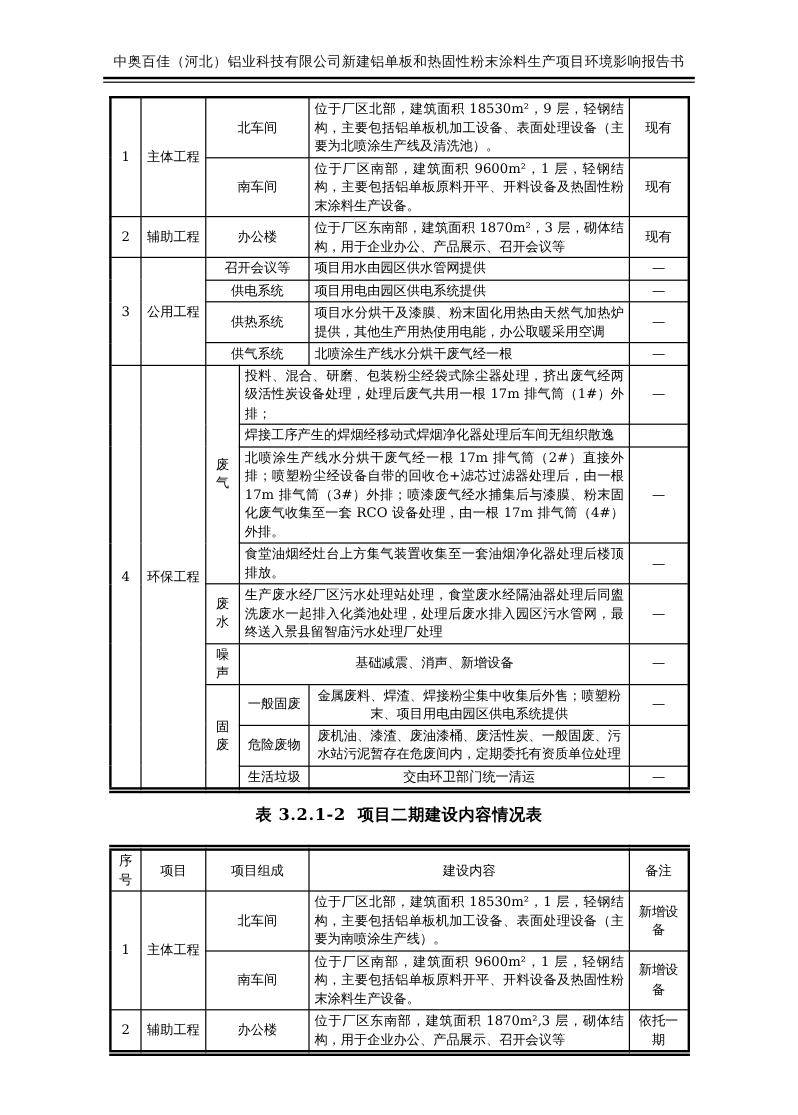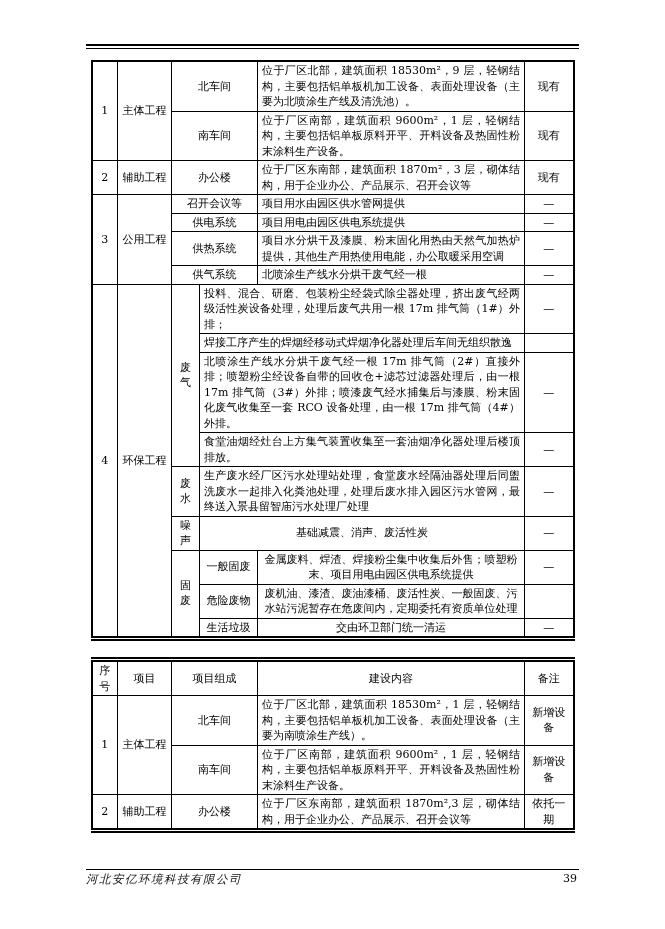--- a/index.html
+++ b/index.html
@@ -66,20 +66,21 @@
   .footer-company{
     font-style:italic;font-size:11.5px;letter-spacing:1.5px;color:#111;
   }
   .footer-page{font-size:11px;padding-right:2px;}
 </style>
 </head>
 <body>
 
 <div class="page">
 
+  <div class="doc-header">中奥百佳（河北）铝业科技有限公司新建铝单板和热固性粉末涂料生产项目环境影响报告书</div>
   <div class="header-rule"></div>
 
   <table class="t1">
     <colgroup>
       <col style="width:26px">
         <col style="width:54px">
         <col style="width:28px">
       <col style="width:58px">
         <col style="width:267px">
         <col style="width:49px">
@@ -145,21 +146,21 @@
         <td colspan="2" class="content">食堂油烟经灶台上方集气装置收集至一套油烟净化器处理后楼顶排放。</td>
         <td>—</td>
       </tr>
       <tr>
         <td>废水</td>
         <td colspan="2" class="content">生产废水经厂区污水处理站处理，食堂废水经隔油器处理后同盥洗废水一起排入化粪池处理，处理后废水排入园区污水管网，最终送入景县留智庙污水处理厂处理</td>
         <td>—</td>
       </tr>
       <tr>
         <td>噪声</td>
-        <td colspan="2" class="center-content">基础减震、消声、废活性炭</td>
+        <td colspan="2" class="center-content">基础减震、消声、新增设备</td>
         <td>—</td>
       </tr>
       <tr>
         <td rowspan="3">固废</td>
         <td>一般固废</td>
         <td class="center-content">金属废料、焊渣、焊接粉尘集中收集后外售；喷塑粉末、项目用电由园区供电系统提供</td>
         <td>—</td>
       </tr>
       <tr>
         <td>危险废物</td>
@@ -167,20 +168,23 @@
         <td></td>
       </tr>
       <tr>
         <td>生活垃圾</td>
         <td class="center-content">交由环卫部门统一清运</td>
         <td>—</td>
       </tr>
     </tbody>
   </table>
 
+  <div class="table-title">
+    <span class="title-num">表 3.2.1-2</span><span>项目二期建设内容情况表</span>
+  </div>
 
   <table class="t2">
     <colgroup>
       <col style="width:26px">
         <col style="width:54px">
         <col style="width:28px">
       <col style="width:58px">
         <col style="width:267px">
         <col style="width:49px">
     </colgroup>
@@ -207,18 +211,14 @@
       <tr>
         <td>2</td>
         <td>辅助工程</td>
         <td colspan="2">办公楼</td>
         <td class="content">位于厂区东南部，建筑面积 1870m²,3 层，砌体结构，用于企业办公、产品展示、召开会议等</td>
         <td>依托一期</td>
       </tr>
     </tbody>
   </table>
 
-  <div class="footer">
-    <span class="footer-company">河北安亿环境科技有限公司</span>
-    <span class="footer-page">39</span>
-  </div>
 
 </div>
 
 </body></html>

